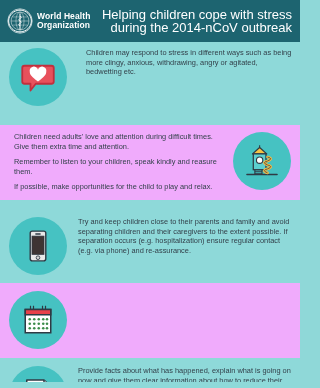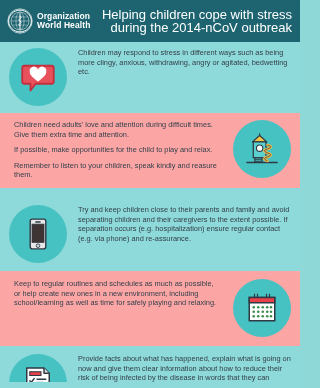--- a/index.html
+++ b/index.html
@@ -63,21 +63,21 @@
   }
 
   
   .section {
     display: flex;
     align-items: flex-start;
     box-sizing: border-box;
     position: relative;
   }
   .band-light { background: #8ed9d9; }
-  .band-dark  { background: #fca5a5; }
+  .band-dark  { background: #f0abfc; }
 
   .icon-col {
     flex: 0 0 auto;
     width: 76px;
     display: flex;
     justify-content: center;
     align-items: flex-start;
   }
   .icon-circle {
     width: 58px;
@@ -96,21 +96,21 @@
   }
   .text-col p {
     margin: 0 0 6px 0;
     font-size: 7.4px;
     line-height: 9.6px;
     color: #33414b;
   }
   .text-col p:last-child { margin-bottom: 0; }
 
   
-  .s1 { padding: 6px 0 7px 0; }
+  .s1 { padding: 6px 0 19px 0; gap: 8px; }
   .s2 { padding: 7px 0 8px 0; }
   .s3 { padding: 17px 0 8px 0; }
   .s4 { padding: 8px 0 9px 0; }
   .s5 { padding: 8px 0 10px 0; }
 
   .s1 .text-col { padding-left: 2px; }
   .s2 .text-col { padding-left: 14px; padding-right: 4px; }
   .s3 .text-col { padding-left: 2px; }
   .s4 .text-col { padding-left: 14px; padding-right: 4px; }
   .s5 .text-col { padding-left: 2px; }
@@ -141,22 +141,22 @@
 
         <ellipse cx="32" cy="32" rx="10" ry="22" fill="none" stroke="#ffffff" stroke-width="1"></ellipse>
         <line x1="10" y1="32" x2="54" y2="32" stroke="#ffffff" stroke-width="1"></line>
         <line x1="13" y1="22" x2="51" y2="22" stroke="#ffffff" stroke-width="0.9"></line>
         <line x1="13" y1="42" x2="51" y2="42" stroke="#ffffff" stroke-width="0.9"></line>
 
         <line x1="32" y1="14" x2="32" y2="52" stroke="#ffffff" stroke-width="2.6" stroke-linecap="round"></line>
         <path d="M32 20 q7 3 0 6 q-7 3 0 6 q7 3 0 6 q-7 3 0 6" fill="none" stroke="#ffffff" stroke-width="2"></path>
       </svg>
       <div class="who-wordmark">
+        <div>World Health</div>
         <div>Organization</div>
-        <div>World Health</div>
       </div>
     </div>
 
     <div class="header-title">
       <span>Helping children cope with stress</span>
       <span>during the 2014-nCoV outbreak</span>
     </div>
   </div>
 
   <div class="section s1 band-light">
@@ -169,22 +169,22 @@
       </div>
     </div>
     <div class="text-col">
       <p>Children may respond to stress in different ways such as being more clingy, anxious, withdrawing, angry or agitated, bedwetting etc.</p>
     </div>
   </div>
 
   <div class="section s2 band-dark">
     <div class="text-col">
       <p>Children need adults' love and attention during difficult times. Give them extra time and attention.</p>
+      <p>Remember to listen to your children, speak kindly and reasure them.</p>
       <p>If possible, make opportunities for the child to play and relax.</p>
-      <p>Remember to listen to your children, speak kindly and reasure them.</p>
     </div>
     <div class="icon-col">
       <div class="icon-circle">
         <svg width="38" height="38" viewBox="0 0 48 48">
 
           <line x1="5" y1="41" x2="43" y2="41" stroke="#2f3a44" stroke-width="2" stroke-linecap="round"></line>
 
           <path d="M12 15 l9 -8 l9 8 z" fill="#f5c244" stroke="#2f3a44" stroke-width="1.6" stroke-linejoin="round"></path>
           <line x1="21" y1="4" x2="21" y2="7" stroke="#2f3a44" stroke-width="1.4"></line>
 
@@ -213,23 +213,20 @@
           <circle cx="24" cy="40.5" r="2.6" fill="#d8d8d8" stroke="#2f3a44" stroke-width="1.2"></circle>
         </svg>
       </div>
     </div>
     <div class="text-col">
       <p>Try and keep children close to their parents and family and avoid separating children and their caregivers to the extent possible. If separation occurs (e.g. hospitalization) ensure regular contact (e.g. via phone) and re-assurance.</p>
     </div>
   </div>
 
   <div class="section s4 band-dark">
-    <div class="text-col">
-      <p>Keep to regular routines and schedules as much as possible, or help create new ones in a new environment, including school/learning as well as time for safely playing and relaxing.</p>
-    </div>
     <div class="icon-col">
       <div class="icon-circle">
         <svg width="36" height="36" viewBox="0 0 48 48">
 
           <line x1="14" y1="5" x2="14" y2="12" stroke="#2f3a44" stroke-width="1.6"></line>
           <line x1="18" y1="5" x2="18" y2="12" stroke="#2f3a44" stroke-width="1.6"></line>
           <line x1="30" y1="5" x2="30" y2="12" stroke="#2f3a44" stroke-width="1.6"></line>
           <line x1="34" y1="5" x2="34" y2="12" stroke="#2f3a44" stroke-width="1.6"></line>
 
           <rect x="7" y="10" width="34" height="31" fill="#ffffff" stroke="#2f3a44" stroke-width="2"></rect>

